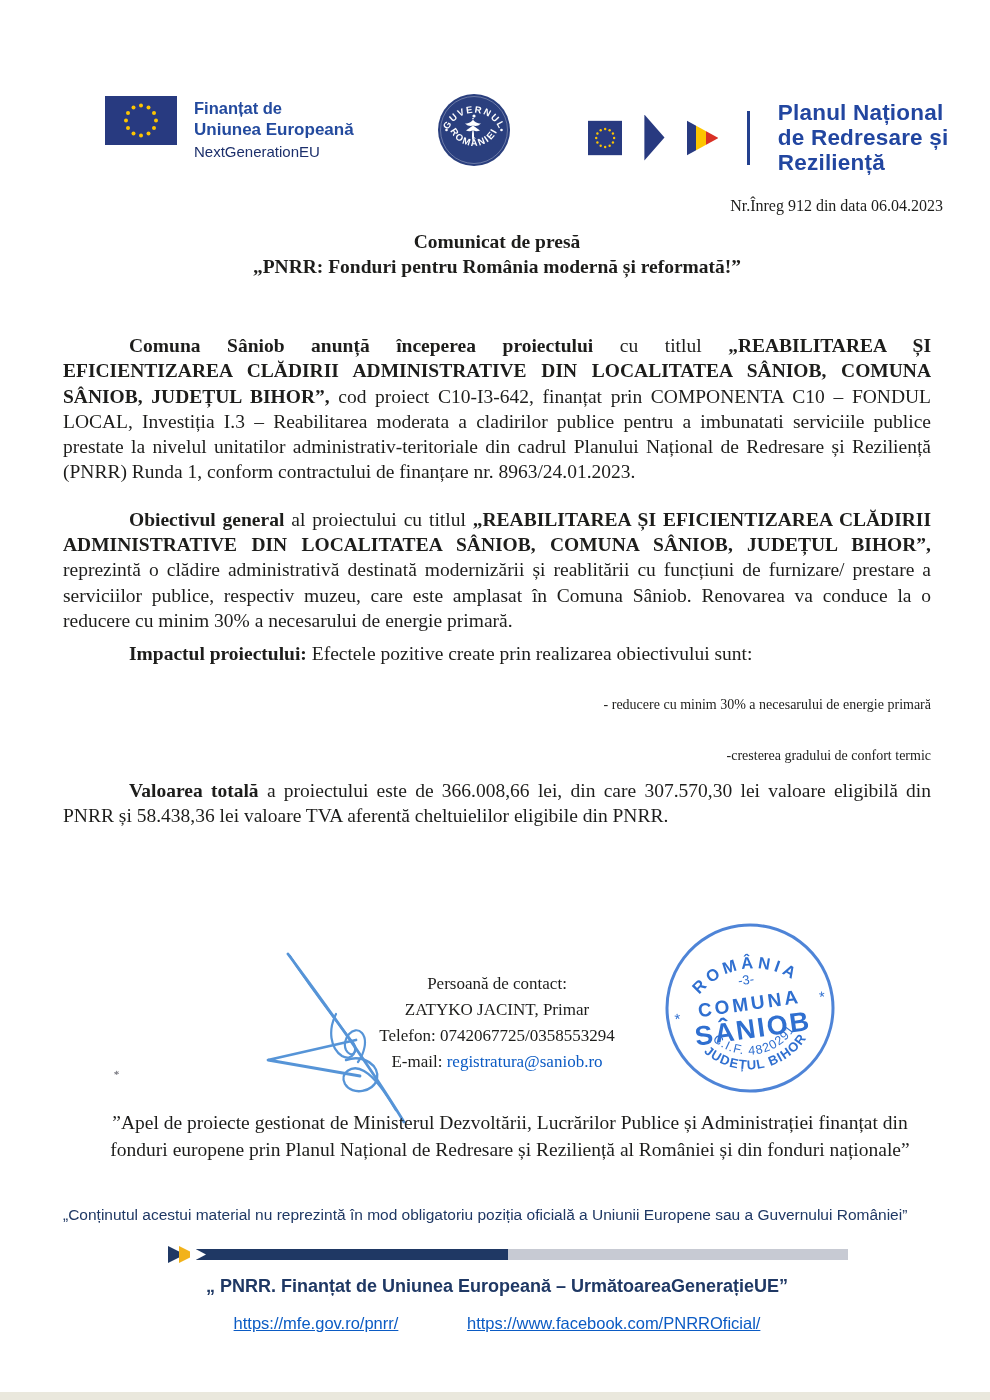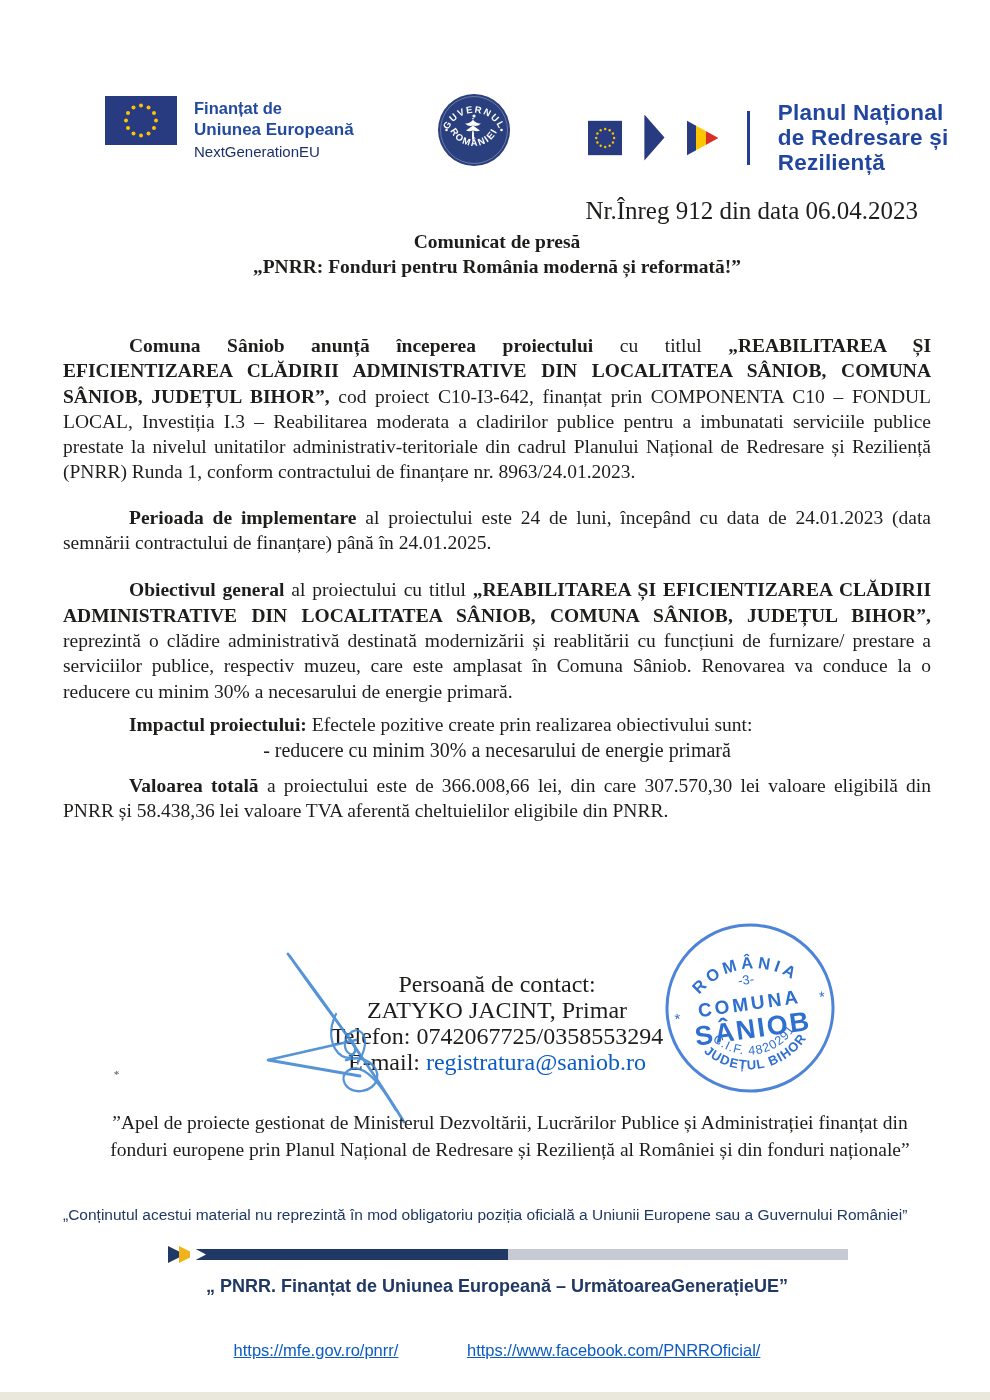--- a/index.html
+++ b/index.html
@@ -19,34 +19,34 @@
   .gov-seal { position:absolute; left:436px; top:92px; }
   .pnrr-logo { position:absolute; left:588px; top:100px; display:flex; align-items:center;gap:19px; }
   .pnrr-flag { width:46px; height:46px; display:block; }
   .pnrr-arrow1 { width:27px; height:46px; margin-left:3px; background:#283a80;
     clip-path:polygon(0 0, 100% 50%, 0 100%); }
   .pnrr-arrow2 { margin-left:3px; display:block; }
   .pnrr-divider { width:4px; height:54px; background:#23408e; margin:0 9px 0 10px; }
   .pnrr-text { font-family:"Liberation Sans", sans-serif; font-weight:bold;
     color:#2246a0; font-size:22.5px; line-height:25px; letter-spacing:.2px; }
   
-  .reg-line { position:absolute; right:72px; top:197px; font-size:25px; }
+  .reg-line { position:absolute; right:47px; top:197px; font-size:16px; }
   .doc-title { position:absolute; left:63px; width:868px; top:229px; text-align:center;
     font-weight:bold; font-size:19.5px; line-height:25px; }
   
   .body-text { position:absolute; left:63px; width:868px; top:333px; }
   .para { font-size:19.5px; line-height:25.3px; text-align:justify; text-indent:66px; }
   .para.gap1 { margin-top:20px; }
   .para.gap2 { margin-top:22px; }
   .para.gap3 { margin-top:8px; }
-  .impact-line { font-size:20px; line-height:27.5px; text-align:center; }
+  .impact-line { font-size:14px; line-height:27.5px; text-align:right;margin-top:24px; }
   .b { font-weight:bold; }
   
   .contact { position:absolute; left:63px; width:868px; top:971px; text-align:center;
-    font-size:24px; line-height:26px; }
+    font-size:17px; line-height:26px; }
   .email-link { color:#0b5bc4; text-decoration:none; }
   .signature { position:absolute; left:258px; top:928px; }
   .stamp { position:absolute; left:660px; top:918px; }
   .artifact { position:absolute; left:114px; top:1068px; font-size:11px; color:#4a4a55;
     transform:rotate(-10deg); }
   
   .quote { position:absolute; left:100px; width:820px; top:1110px; text-align:center;
     font-size:19.5px; line-height:26.5px; }
   .disclaimer { position:absolute; left:63px; width:868px; top:1206px; text-align:left;
     font-family:"Liberation Sans", sans-serif; font-size:15.5px; color:#1f3864; }
@@ -56,21 +56,21 @@
     clip-path:polygon(0 0, 100% 50%, 0 100%); }
   .fb-chev2 { position:absolute; left:179px; top:2px; width:17px; height:17px; background:#f2b21a;
     clip-path:polygon(0 0, 100% 50%, 0 100%); }
   .fb-chev3 { position:absolute; left:190px; top:2px; width:16px; height:17px; background:#ffffff;
     clip-path:polygon(0 0, 100% 50%, 0 100%); }
   .fb-navy { position:absolute; left:196px; top:5px; width:312px; height:11px; background:#1f3864; }
   .fb-gray { position:absolute; left:508px; top:5px; width:340px; height:11px; background:#c7cad3; }
   .footer-title { position:absolute; left:63px; width:868px; top:1276px; text-align:center;
     font-family:"Liberation Sans", sans-serif; font-weight:bold; font-size:18px; color:#1f3864; }
   .footer-links { position:absolute; left:63px; width:868px; top:1314px; text-align:center;
-    font-family:"Liberation Sans", sans-serif; font-size:16.5px;margin-top:27px; }
+    font-family:"Liberation Sans", sans-serif; font-size:16.5px; }
   .footer-links a { color:#0b5bc4; text-decoration:underline; margin:0 32px; }
   .bottom-strip { position:absolute; left:0; bottom:0; width:990px; height:8px; background:#eae8dd; }
 </style>
 </head>
 <body>
 
 <div class="page">
 
   <div class="eu-logo">
     <svg class="eu-flag" viewBox="0 0 72 49">
@@ -158,24 +158,24 @@
   </div>
 
   <div class="reg-line">Nr.Înreg 912 din data 06.04.2023</div>
   <div class="doc-title">
     <div>Comunicat de presă</div>
     <div>„PNRR: Fonduri pentru România modernă și reformată!”</div>
   </div>
 
   <div class="body-text">
     <p class="para"><span class="b">Comuna Sâniob anunță începerea proiectului</span><span> cu titlul </span><span class="b">„REABILITAREA ȘI EFICIENTIZAREA CLĂDIRII ADMINISTRATIVE DIN LOCALITATEA SÂNIOB, COMUNA SÂNIOB, JUDEȚUL BIHOR”,</span><span> cod proiect C10-I3-642, finanțat prin COMPONENTA C10 – FONDUL LOCAL, Investiția I.3 – Reabilitarea moderata a cladirilor publice pentru a imbunatati serviciile publice prestate la nivelul unitatilor administrativ-teritoriale din cadrul Planului Național de Redresare și Reziliență (PNRR) Runda 1, conform contractului de finanțare nr. 8963/24.01.2023.</span></p>
-    <p class="para gap1"><span class="b">Perioada de implementare</span><span> al proiectului este 24 de luni, începând cu data de 24.01.2023 (data semnării contractului de finanțare) până în 24.01.2025.</span></p>
     <p class="para gap2"><span class="b">Obiectivul general</span><span> al proiectului cu titlul </span><span class="b">„REABILITAREA ȘI EFICIENTIZAREA CLĂDIRII ADMINISTRATIVE DIN LOCALITATEA SÂNIOB, COMUNA SÂNIOB, JUDEȚUL BIHOR”,</span><span> reprezintă o clădire administrativă destinată modernizării și reablitării cu funcțiuni de furnizare/ prestare a serviciilor publice, respectiv muzeu, care este amplasat în Comuna Sâniob. Renovarea va conduce la o reducere cu minim 30% a necesarului de energie primară.</span></p>
     <p class="para gap3"><span class="b">Impactul proiectului:</span><span> Efectele pozitive create prin realizarea obiectivului sunt:</span></p>
     <p class="impact-line">- reducere cu minim 30% a necesarului de energie primară</p>
+    <p class="impact-line">-cresterea gradului de confort termic</p>
     <p class="para gap3"><span class="b">Valoarea totală</span><span> a proiectului este de 366.008,66 lei, din care 307.570,30 lei valoare eligibilă din PNRR și 58.438,36 lei valoare TVA aferentă cheltuielilor eligibile din PNRR.</span></p>
   </div>
 
   <div class="contact">
     <div>Persoană de contact:</div>
     <div>ZATYKO JACINT, Primar</div>
     <div>Telefon: 0742067725/0358553294</div>
     <div><span>E-mail: </span><a href="#" class="email-link">registratura@saniob.ro</a></div>
   </div>
 

